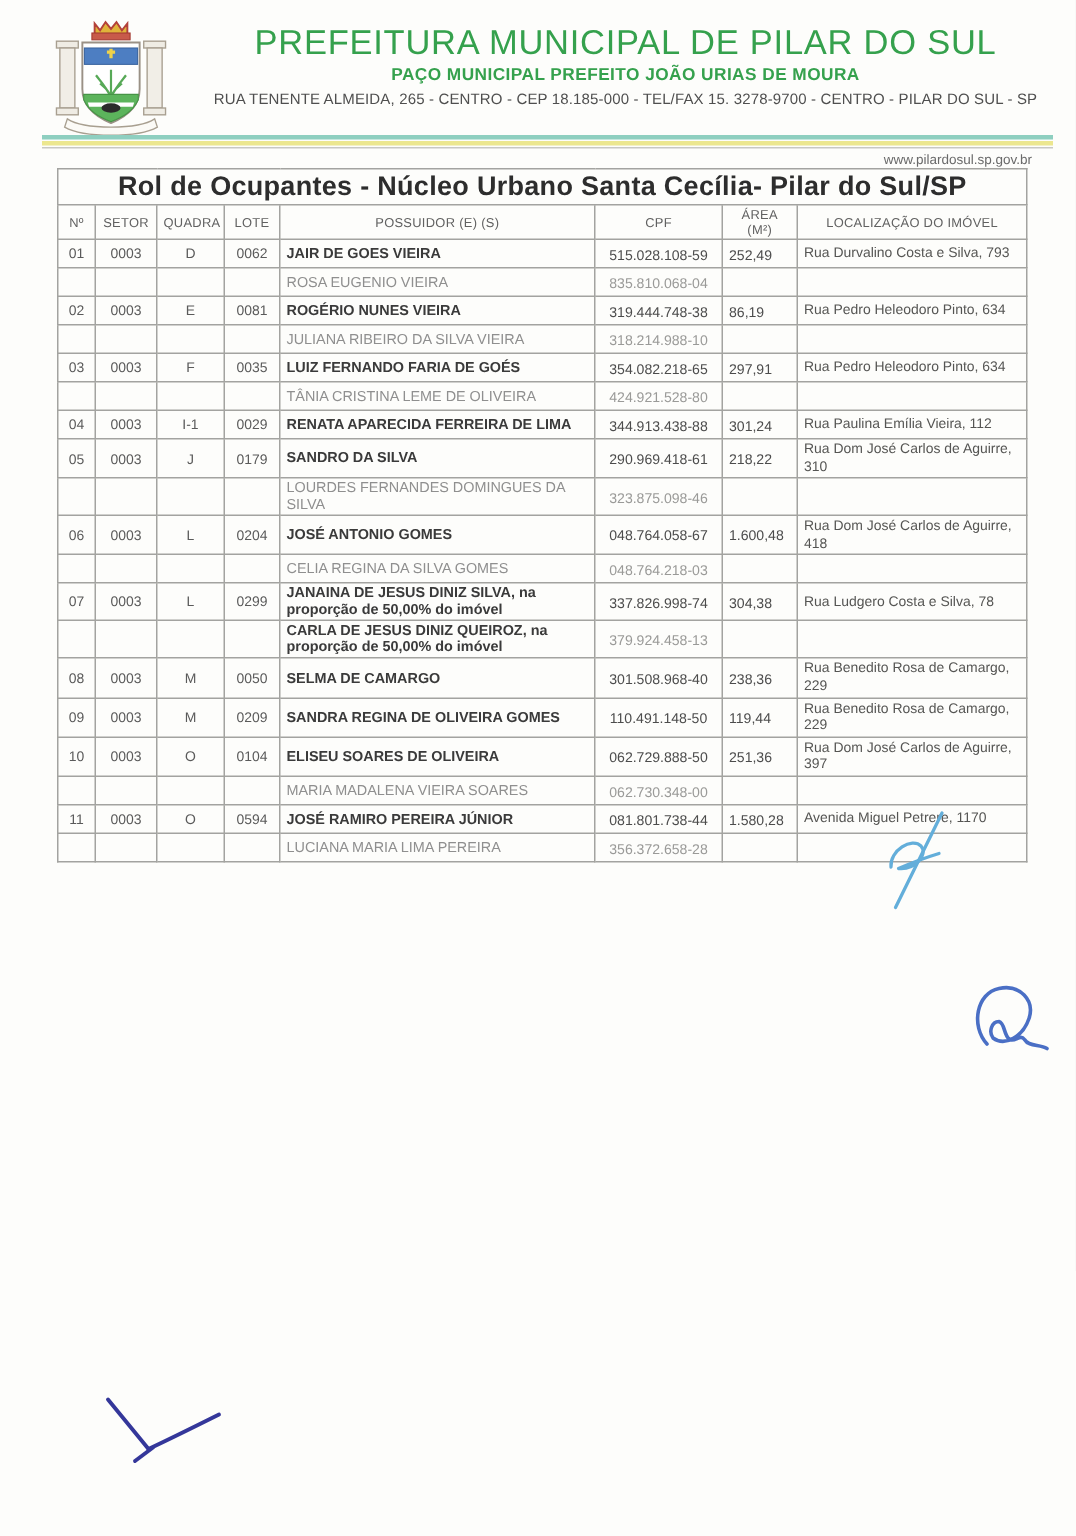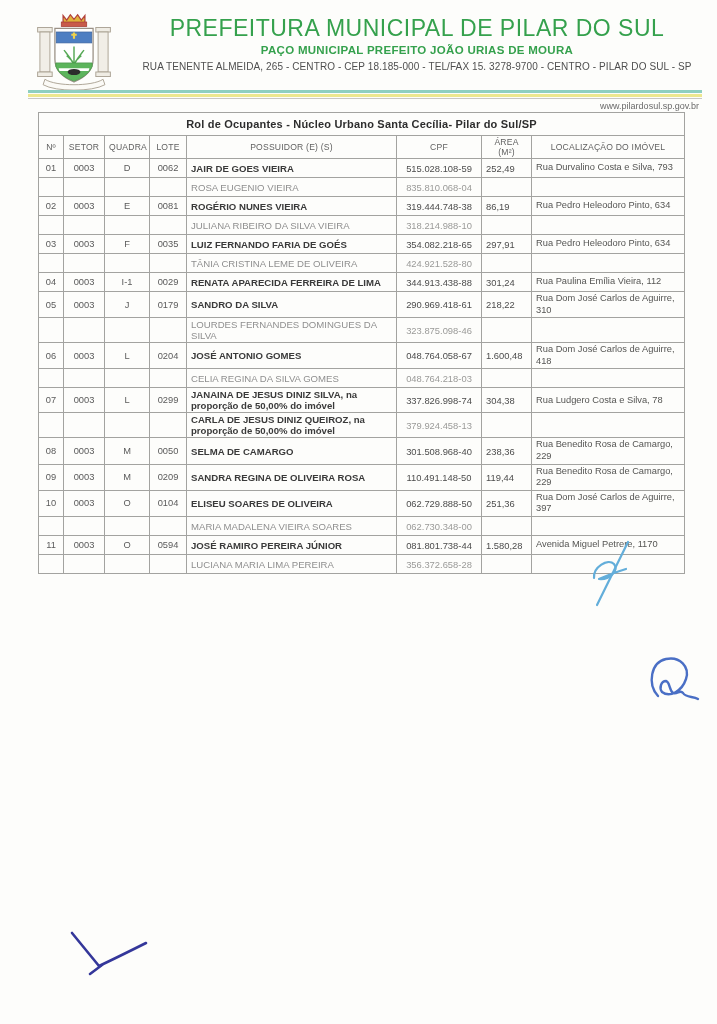--- a/index.html
+++ b/index.html
@@ -38,37 +38,37 @@
   }
   .rule-yellow{
     position:absolute; left:28px; top:94px; width:674px; height:3px;
     background:var(--rule-yellow);
   }
   .rule-hair{
     position:absolute; left:28px; top:98px; width:674px; height:1px;
     background:#c8c8c4;
   }
   .website{
-    position:absolute; right:18px; top:101px;
+    position:absolute; right:29px; top:101px;
     font-size:9px; color:#6a6a6a;
   }
   
   table.doc{
     position:absolute; left:38px; top:112px; width:646px;
     border-collapse:collapse; table-layout:fixed;
     border:1.5px solid #8c8c8c;
   }
   table.doc td, table.doc th{
     border:1px solid #a3a3a0;
     padding:1px 4px;
     overflow:hidden;
     font-family:"Liberation Sans", sans-serif;
   }
   .t-title{
-    font-size:11px; font-weight:bold; color:#2d2d2d;
+    font-size:18px; font-weight:bold; color:#2d2d2d;
     text-align:center; height:20px; letter-spacing:0.2px;
   }
   th.colhead{
     font-size:8.6px; font-weight:normal; color:#616161;
     text-align:center; height:15px; letter-spacing:0.2px;margin-top:32px;
   }
   td.c-sm{ font-size:9.3px; color:#5a5a5a; text-align:center; height:16px;}
   td.c-poss{ font-size:9.6px; text-align:left; color:#8f8f8f;}
   td.c-cpf{ font-size:9.4px; text-align:center; color:#9a9a98;}
   td.c-area{ font-size:9.4px; text-align:left; color:#4c4c4c;}
@@ -287,21 +287,21 @@
       <td class="c-poss">SELMA DE CAMARGO</td>
       <td class="c-cpf">301.508.968-40</td>
       <td class="c-area">238,36</td>
       <td class="c-local">Rua Benedito Rosa de Camargo, 229</td>
     </tr>
         <tr class="row-main name-bold">
       <td class="c-sm">09</td>
       <td class="c-sm">0003</td>
       <td class="c-sm">M</td>
       <td class="c-sm">0209</td>
-      <td class="c-poss">SANDRA REGINA DE OLIVEIRA ROSA</td>
+      <td class="c-poss">SANDRA REGINA DE OLIVEIRA GOMES</td>
       <td class="c-cpf">110.491.148-50</td>
       <td class="c-area">119,44</td>
       <td class="c-local">Rua Benedito Rosa de Camargo, 229</td>
     </tr>
         <tr class="row-main name-bold">
       <td class="c-sm">10</td>
       <td class="c-sm">0003</td>
       <td class="c-sm">O</td>
       <td class="c-sm">0104</td>
       <td class="c-poss">ELISEU SOARES DE OLIVEIRA</td>

